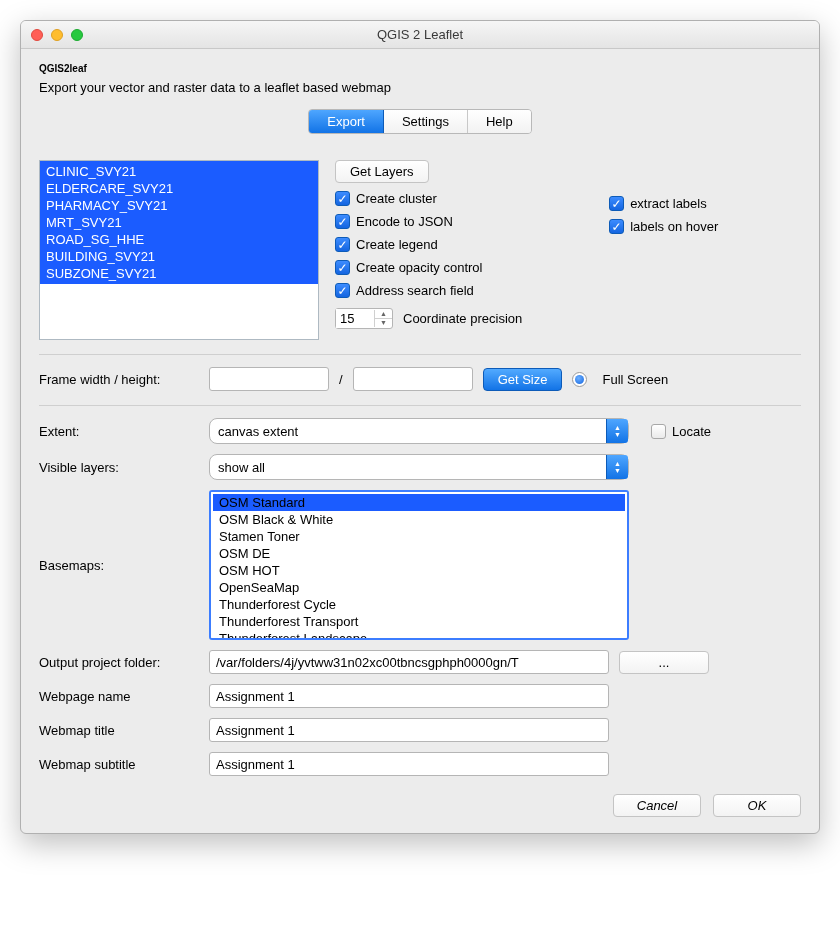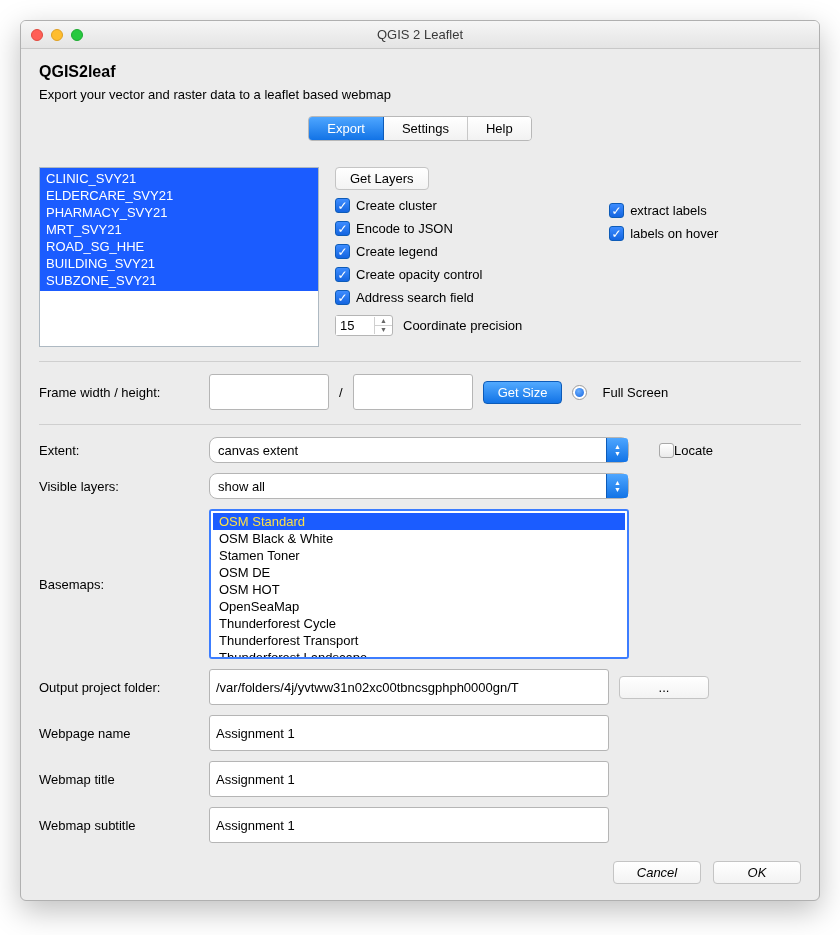--- a/index.html
+++ b/index.html
@@ -43,21 +43,21 @@
   .titlebar .title {
     position: absolute;
     left: 0; right: 0;
     text-align: center;
     font-size: 13px;
     color: #3a3a3a;
   }
   .content {
     padding: 14px 18px 16px;
   }
-  .hdr1 { font-weight: bold; font-size: 16px; }
+  .hdr1 { font-weight: bold; font-size: 10px; }
   .hdr2 { font-size: 13px; margin-top: 6px; margin-bottom: 14px; }
   .tabbar {
     display: flex;
     justify-content: center;
     margin-bottom: 26px;
   }
   .tabseg {
     display: inline-flex;
     border-radius: 4px;
     overflow: hidden;
@@ -171,21 +171,21 @@
     gap: 10px;
     margin-bottom: 10px;
   }
   .lbl { width: 160px; font-size: 13px; }
   .text-input {
     border: 1px solid #b5b5b5;
     border-radius: 3px;
     background: #fff;
     padding: 3px 6px;
     font-size: 13px;
-    height: 36px;
+    height: 24px;
   }
   .select {
     position: relative;
     border: 1px solid #b5b5b5;
     border-radius: 8px;
     background: #fff;
     height: 26px;
     display: flex;
     align-items: center;
     padding: 0 8px;
@@ -232,21 +232,21 @@
   .basemap-list {
     height: 150px;
     border: 2px solid #3c7dff;
     border-radius: 3px;
     background: #fff;
     overflow-y: scroll;
     flex:1;
     padding: 2px;
   }
   .basemap-list .item { padding: 1px 6px; font-size: 13px; }
-  .basemap-list .item.sel { background: #1b5cff; color: #fde047; }
+  .basemap-list .item.sel { background: #1b5cff; color: #000000; }
   .basemap-list::-webkit-scrollbar { width: 14px; }
   .basemap-list::-webkit-scrollbar-thumb { background: #c2c2c2; border-radius: 8px; border: 3px solid #fff;}
   .footer {
     display: flex;
     justify-content: flex-end;
     gap: 12px;
     margin-top: 18px;
   }
   .mac-btn.wide { min-width: 88px; font-style: italic; }
   .browse { min-width: 90px; text-align:center; }
@@ -357,21 +357,21 @@
 
     <div class="form-row">
       <div class="lbl">Extent:</div>
       <div class="select" style="max-width:420px">
         <span>canvas extent</span>
         <span class="cap">
             <span>▲</span>
             <span>▼</span>
           </span>
       </div>
-      <span style="display:inline-flex;align-items:center;margin-left:20px">
+      <span style="display:inline-flex;align-items:center;gap:6px;margin-left:12px">
         <span class="chk-unchecked"></span>
         <span>Locate</span>
       </span>
     </div>
 
     <div class="form-row">
       <div class="lbl">Visible layers:</div>
       <div class="select" style="max-width:420px">
         <span>show all</span>
         <span class="cap">

